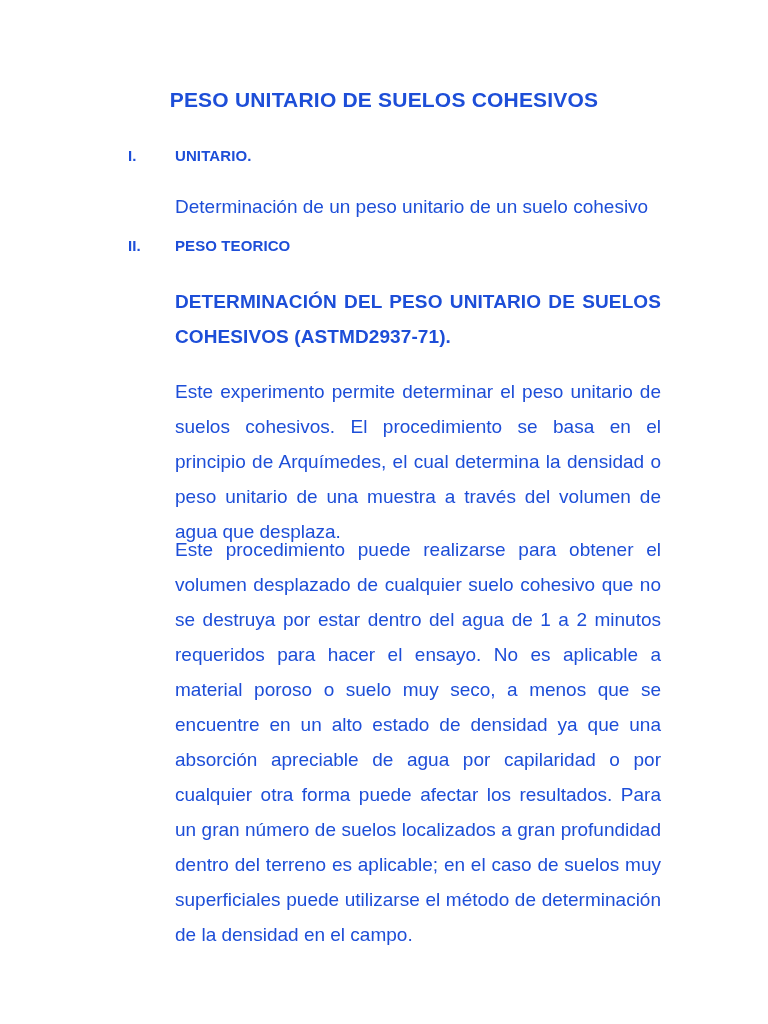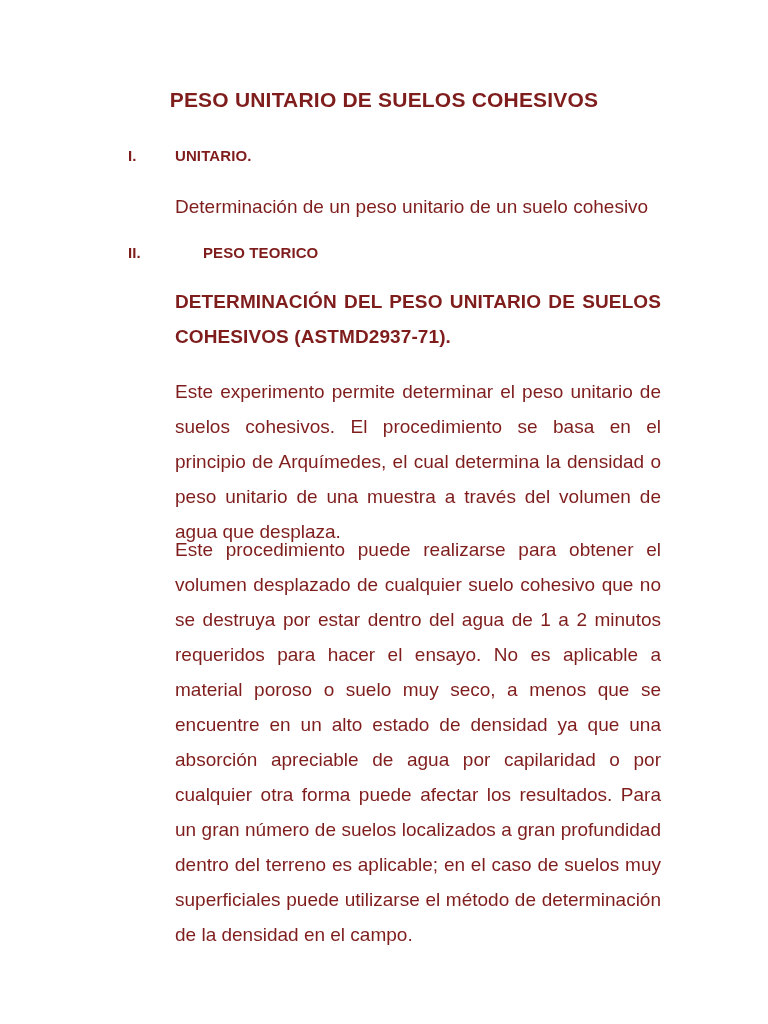--- a/index.html
+++ b/index.html
@@ -5,21 +5,21 @@
   html, body {
     margin: 0;
     padding: 0;
     background: #ffffff;
   }
   .page {
     position: relative;
     width: 768px;
     height: 1024px;
     background: #ffffff;
-    color: #7f1d1d;
+    color: #1d4ed8;
     font-family: "Liberation Sans", "DejaVu Sans", sans-serif;
     overflow: hidden;
   }
   .doc-title {
     position: absolute;
     top: 88px;
     left: 0;
     width: 768px;
     margin: 0;
     text-align: center;
@@ -49,21 +49,21 @@
   }
   .justified {
     text-align: justify;
   }
   .subheading {
     font-weight: bold;
     letter-spacing: 0.1px;
   }
   .row-i   { top: 147px; }
   .body-i  { top: 189px; }
-  .row-ii  { top: 244px; gap: 28px; }
+  .row-ii  { top: 237px; }
   .subhead-ii { top: 284px; }
   .para-1  { top: 374px; }
   .para-2  { top: 532px; }
   .row-iii { top: 908px; }
 </style>
 </head>
 <body>
 
 <div class="page">
 

